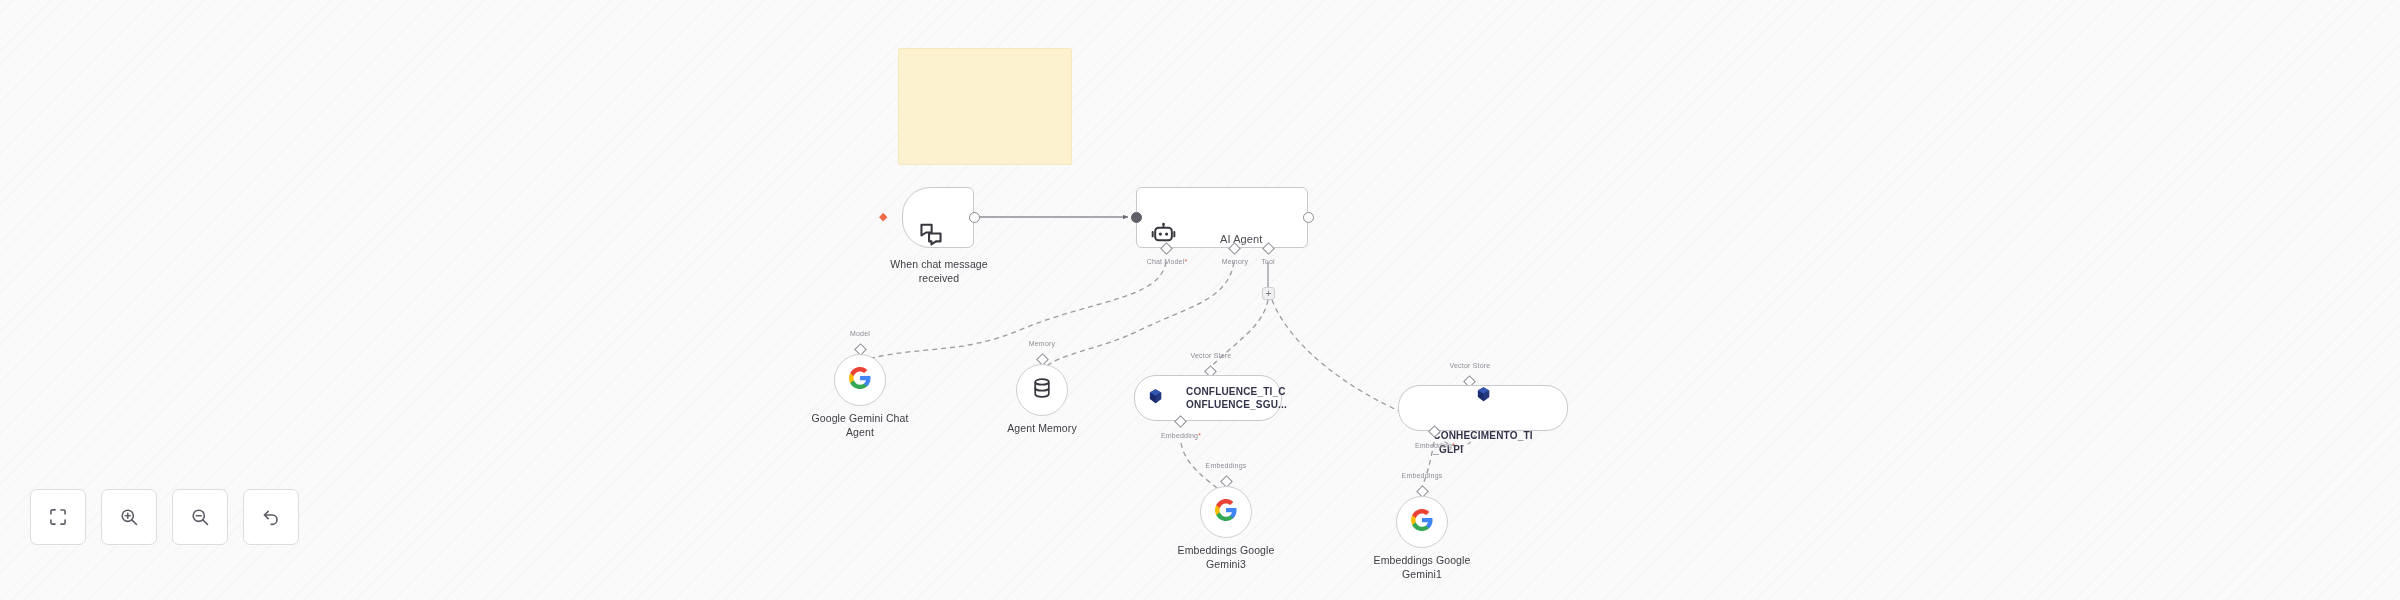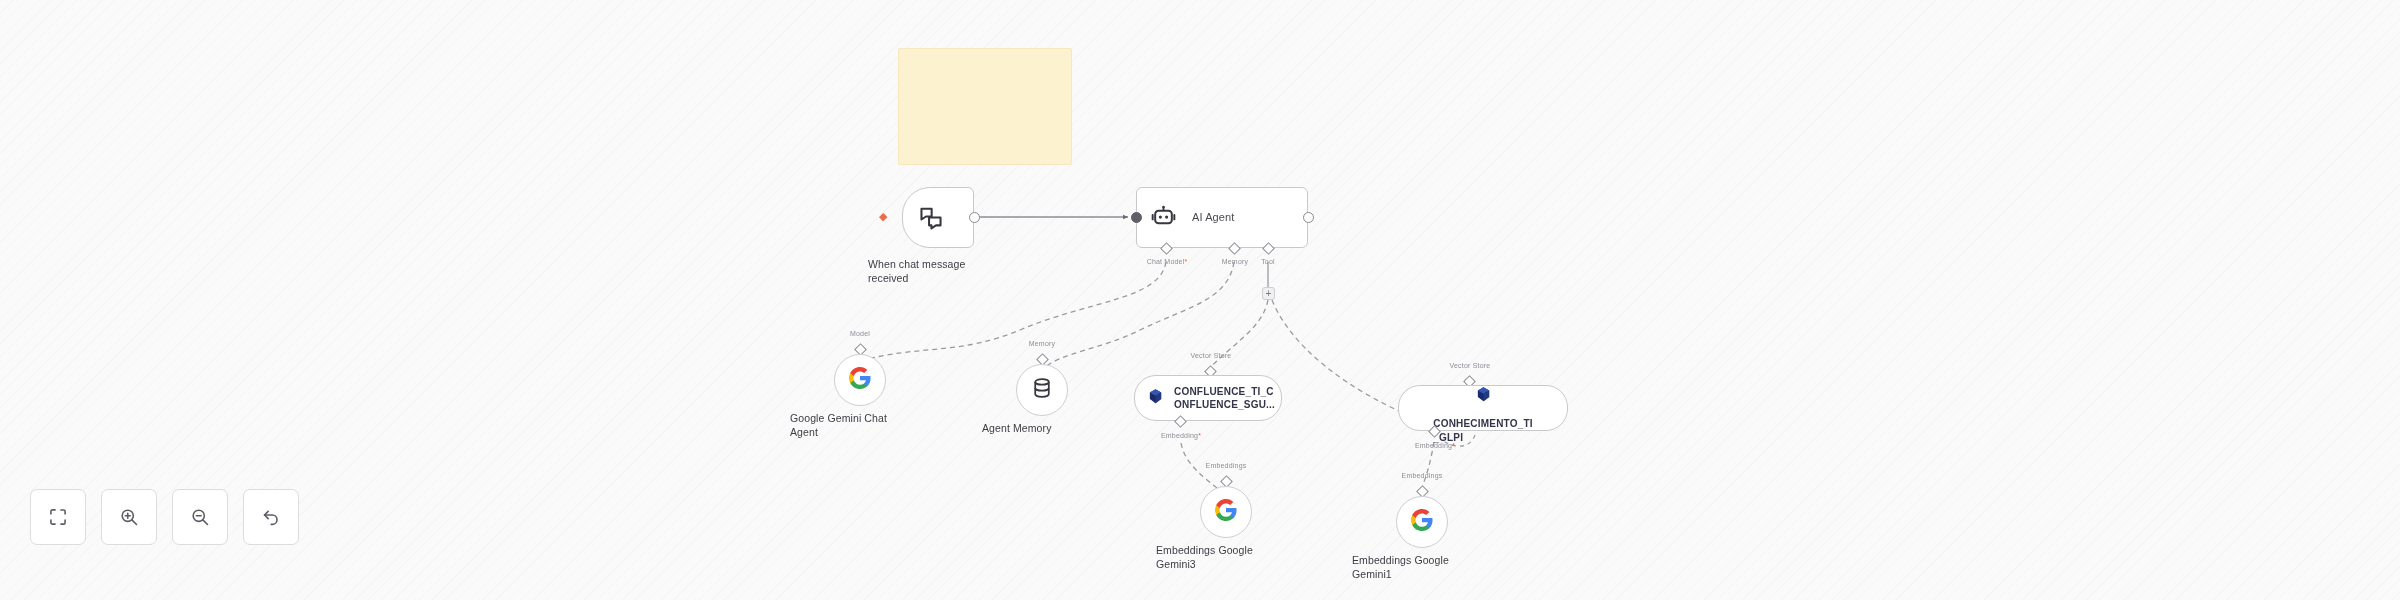--- a/index.html
+++ b/index.html
@@ -44,21 +44,22 @@
     box-sizing: border-box;
   }
 
   
   .node-main {
     position: absolute;
     background: #ffffff;
     border: 1px solid #c8c9cc;
     box-sizing: border-box;
     display: flex;
-    align-items: center;
+    align-items: flex-end;
+    gap: 28px;
   }
   .node-trigger {
     border-radius: 28px 6px 6px 28px;
   }
   .node-rect {
     border-radius: 6px;
   }
   .node-main .node-icon {
     display: flex;
     align-items: center;
@@ -69,20 +70,21 @@
     font-size: 11px;
     color: #4a4a52;
     line-height: 1.25;
     letter-spacing: .1px;
     white-space: pre-line;
   }
 
   
   .node-caption {
     position: absolute;
+    text-align: center;
     font-size: 10.5px;
     color: #3c3c44;
     line-height: 1.3;
     letter-spacing: .1px;
     white-space: pre-line;
   }
 
   
   .node-sub {
     position: absolute;
@@ -98,21 +100,21 @@
   
   .node-pill {
     position: absolute;
     background: #ffffff;
     border: 1px solid #c8c9cc;
     border-radius: 22px;
     box-sizing: border-box;
     display: flex;
     align-items: center;
     padding: 0 12px;
-    gap: 10px;
+    gap: 22px;
   }
   .node-pill .pill-label {
     font-size: 10px;
     color: #33334a;
     line-height: 1.35;
     letter-spacing: .2px;
     white-space: pre-line;
     font-weight: 600;
   }
 

